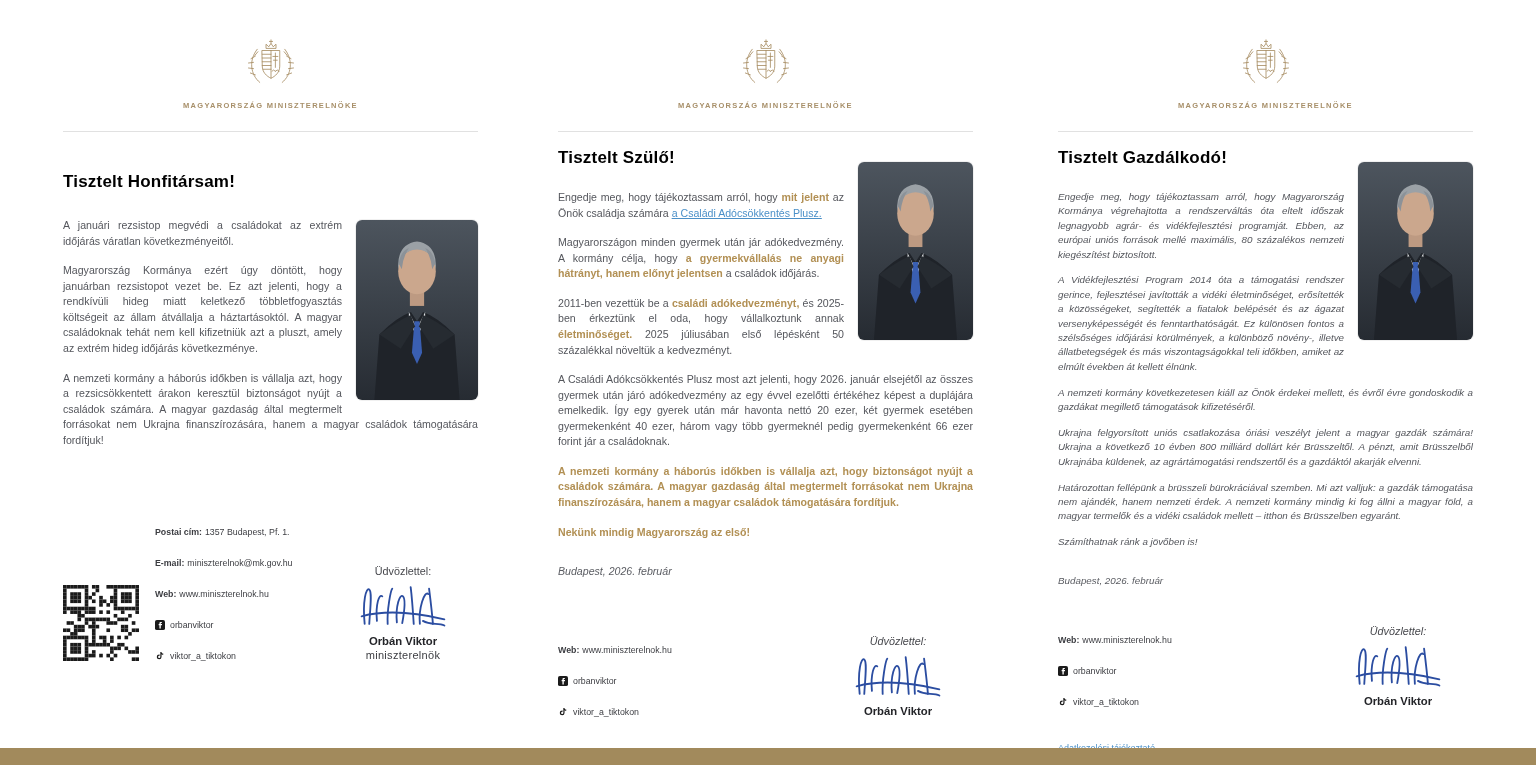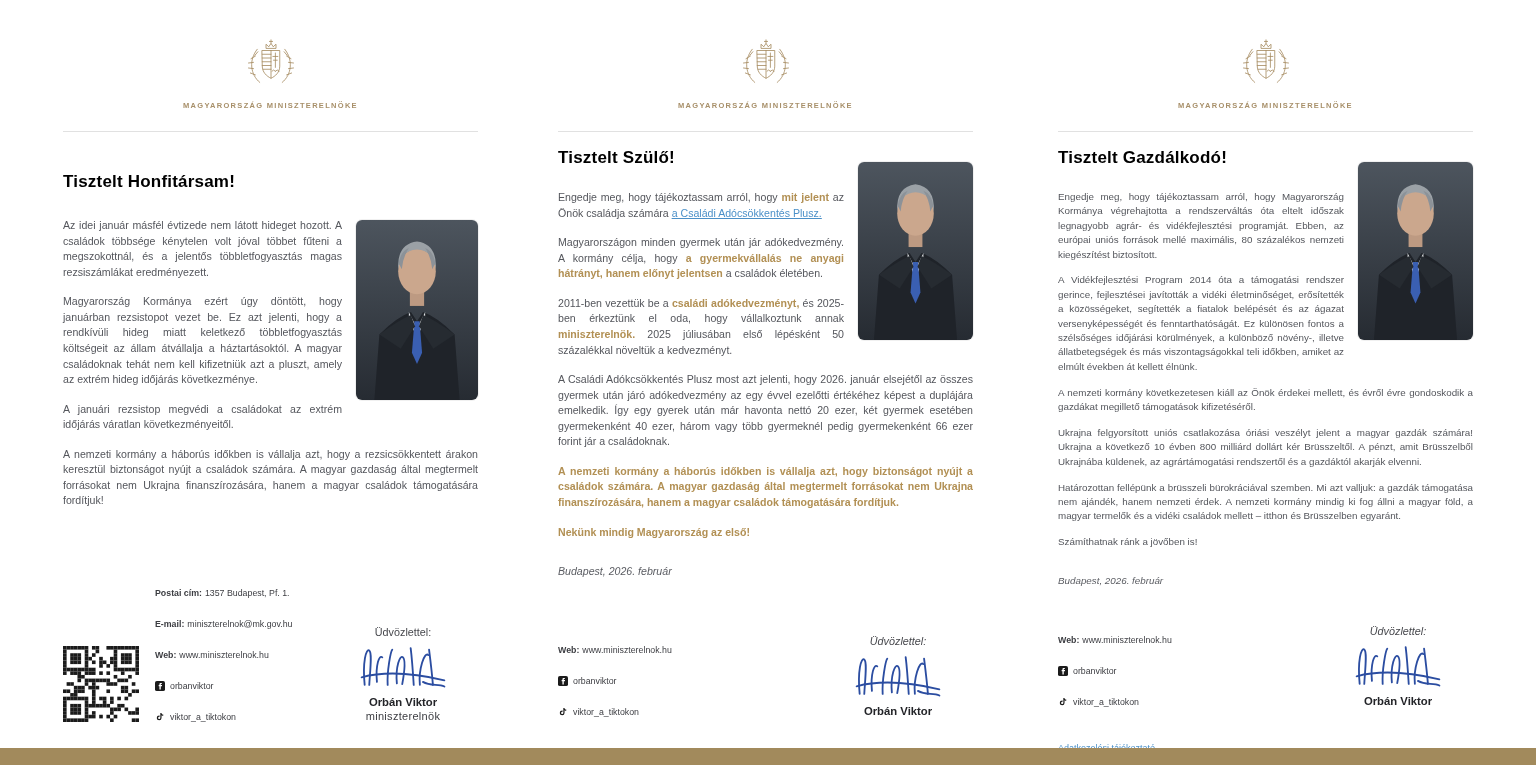--- a/index.html
+++ b/index.html
@@ -20,21 +20,21 @@
   .title{font-size:17px;font-weight:800;color:#000000;letter-spacing:.2px;}
   .l1 .title{margin:40px 0 26px 0;}
   .l2 .title,.l3 .title{margin:16px 0 22px 0;}
 
   .photo{float:right;border-radius:6px;overflow:hidden;box-shadow:0 0 0 1px rgba(0,0,0,.06);}
   .l1 .photo{width:122px;height:180px;margin:2px 0 10px 14px;}
   .l2 .photo,.l3 .photo{width:115px;height:178px;margin:14px 0 10px 14px;}
   .photo svg{display:block;width:100%;height:100%;}
 
   .para{font-size:10.6px;line-height:1.47;color:#54565c;text-align:justify;margin:0 0 14px 0;}
-  .l3 .para{font-size:9.8px;margin-bottom:11.5px;}
+  .l3 .para{font-size:9.8px;margin-bottom:11.5px;font-style:italic;}
   .para.gold{color:var(--gold-text);font-weight:700;}
   .para.date{font-style:italic;text-align:left;color:#5a5c62;margin-top:24px;font-weight:400;}
   .seg-gold{color:var(--gold-text);font-weight:700;}
   .seg-link{color:var(--link);text-decoration:underline;cursor:pointer;}
 
   .footer{display:flex;align-items:flex-end;}
   .l1 .footer{margin-top:58px;gap:16px;}
   .l2 .footer{margin-top:44px;}
   .l3 .footer{margin-top:26px;}
   .qr{width:76px;height:76px;flex:0 0 auto;}
@@ -118,23 +118,22 @@
     <div class="wordmark">MAGYARORSZÁG MINISZTERELNÖKE</div>
     <div class="divider"></div>
   </div>
   <div class="content">
     <h1 class="title">Tisztelt Honfitársam!</h1>
     <div class="photo">
       <svg viewBox="0 0 120 180" preserveAspectRatio="xMidYMid slice">
           <use href="#portrait-g"></use>
         </svg>
     </div>
-  <p class="para"><span>Az idei január másfél évtizede nem látott hideget hozott. A családok többsége kénytelen volt jóval többet fűteni a megszokottnál, és a jelentős többletfogyasztás magas rezsiszámlákat eredményezett.</span></p>
+      <p class="para"><span>A januári rezsistop megvédi a családokat az extrém időjárás váratlan következményeitől.</span></p>
       <p class="para"><span>Magyarország Kormánya ezért úgy döntött, hogy januárban rezsistopot vezet be. Ez azt jelenti, hogy a rendkívüli hideg miatt keletkező többletfogyasztás költségeit az állam átvállalja a háztartásoktól. A magyar családoknak tehát nem kell kifizetniük azt a pluszt, amely az extrém hideg időjárás következménye.</span></p>
-      <p class="para"><span>A januári rezsistop megvédi a családokat az extrém időjárás váratlan következményeitől.</span></p>
       <p class="para"><span>A nemzeti kormány a háborús időkben is vállalja azt, hogy a rezsicsökkentett árakon keresztül biztonságot nyújt a családok számára. A magyar gazdaság által megtermelt forrásokat nem Ukrajna finanszírozására, hanem a magyar családok támogatására fordítjuk!</span></p>
     </div>
   <div class="footer">
     <div class="qr">
         <svg class="qr-svg" viewBox="0 0 63 63">
           <rect x="0" y="0" width="3" height="3" fill="#1b1b1b"></rect>
           <rect x="3" y="0" width="3" height="3" fill="#1b1b1b"></rect>
           <rect x="6" y="0" width="3" height="3" fill="#1b1b1b"></rect>
           <rect x="9" y="0" width="3" height="3" fill="#1b1b1b"></rect>
           <rect x="12" y="0" width="3" height="3" fill="#1b1b1b"></rect>
@@ -398,22 +397,22 @@
     <div class="divider"></div>
   </div>
   <div class="content">
     <div class="photo">
       <svg viewBox="0 0 120 180" preserveAspectRatio="xMidYMid slice">
           <use href="#portrait-g"></use>
         </svg>
     </div>
     <h1 class="title">Tisztelt Szülő!</h1>
   <p class="para"><span>Engedje meg, hogy tájékoztassam arról, hogy </span><span class="seg-gold">mit jelent</span><span> az Önök családja számára </span><span class="seg-link">a Családi Adócsökkentés Plusz.</span></p>
-      <p class="para"><span>Magyarországon minden gyermek után jár adókedvezmény. A kormány célja, hogy </span><span class="seg-gold">a gyermekvállalás ne anyagi hátrányt, hanem előnyt jelentsen</span><span> a családok életében.</span></p>
-      <p class="para"><span>2011-ben vezettük be a </span><span class="seg-gold">családi adókedvezményt,</span><span> és 2025-ben érkeztünk el oda, hogy vállalkoztunk annak </span><span class="seg-gold">miniszterelnök.</span><span> 2025 júliusában első lépésként 50 százalékkal növeltük a kedvezményt.</span></p>
+      <p class="para"><span>Magyarországon minden gyermek után jár adókedvezmény. A kormány célja, hogy </span><span class="seg-gold">a gyermekvállalás ne anyagi hátrányt, hanem előnyt jelentsen</span><span> a családok időjárás.</span></p>
+      <p class="para"><span>2011-ben vezettük be a </span><span class="seg-gold">családi adókedvezményt,</span><span> és 2025-ben érkeztünk el oda, hogy vállalkoztunk annak </span><span class="seg-gold">életminőséget.</span><span> 2025 júliusában első lépésként 50 százalékkal növeltük a kedvezményt.</span></p>
       <p class="para"><span>A Családi Adókcsökkentés Plusz most azt jelenti, hogy 2026. január elsejétől az összes gyermek után járó adókedvezmény az egy évvel ezelőtti értékéhez képest a duplájára emelkedik. Így egy gyerek után már havonta nettó 20 ezer, két gyermek esetében gyermekenként 40 ezer, három vagy több gyermeknél pedig gyermekenként 66 ezer forint jár a családoknak.</span></p>
       <p class="para gold"><span>A nemzeti kormány a háborús időkben is vállalja azt, hogy biztonságot nyújt a családok számára. A magyar gazdaság által megtermelt forrásokat nem Ukrajna finanszírozására, hanem a magyar családok támogatására fordítjuk.</span></p>
       <p class="para gold"><span>Nekünk mindig Magyarország az első!</span></p>
       <p class="para date"><span>Budapest, 2026. február</span></p>
     </div>
   <div class="footer">
     <div class="contacts">
       <div>
           <div class="c-row">
             <span class="c-label">Web:</span>

